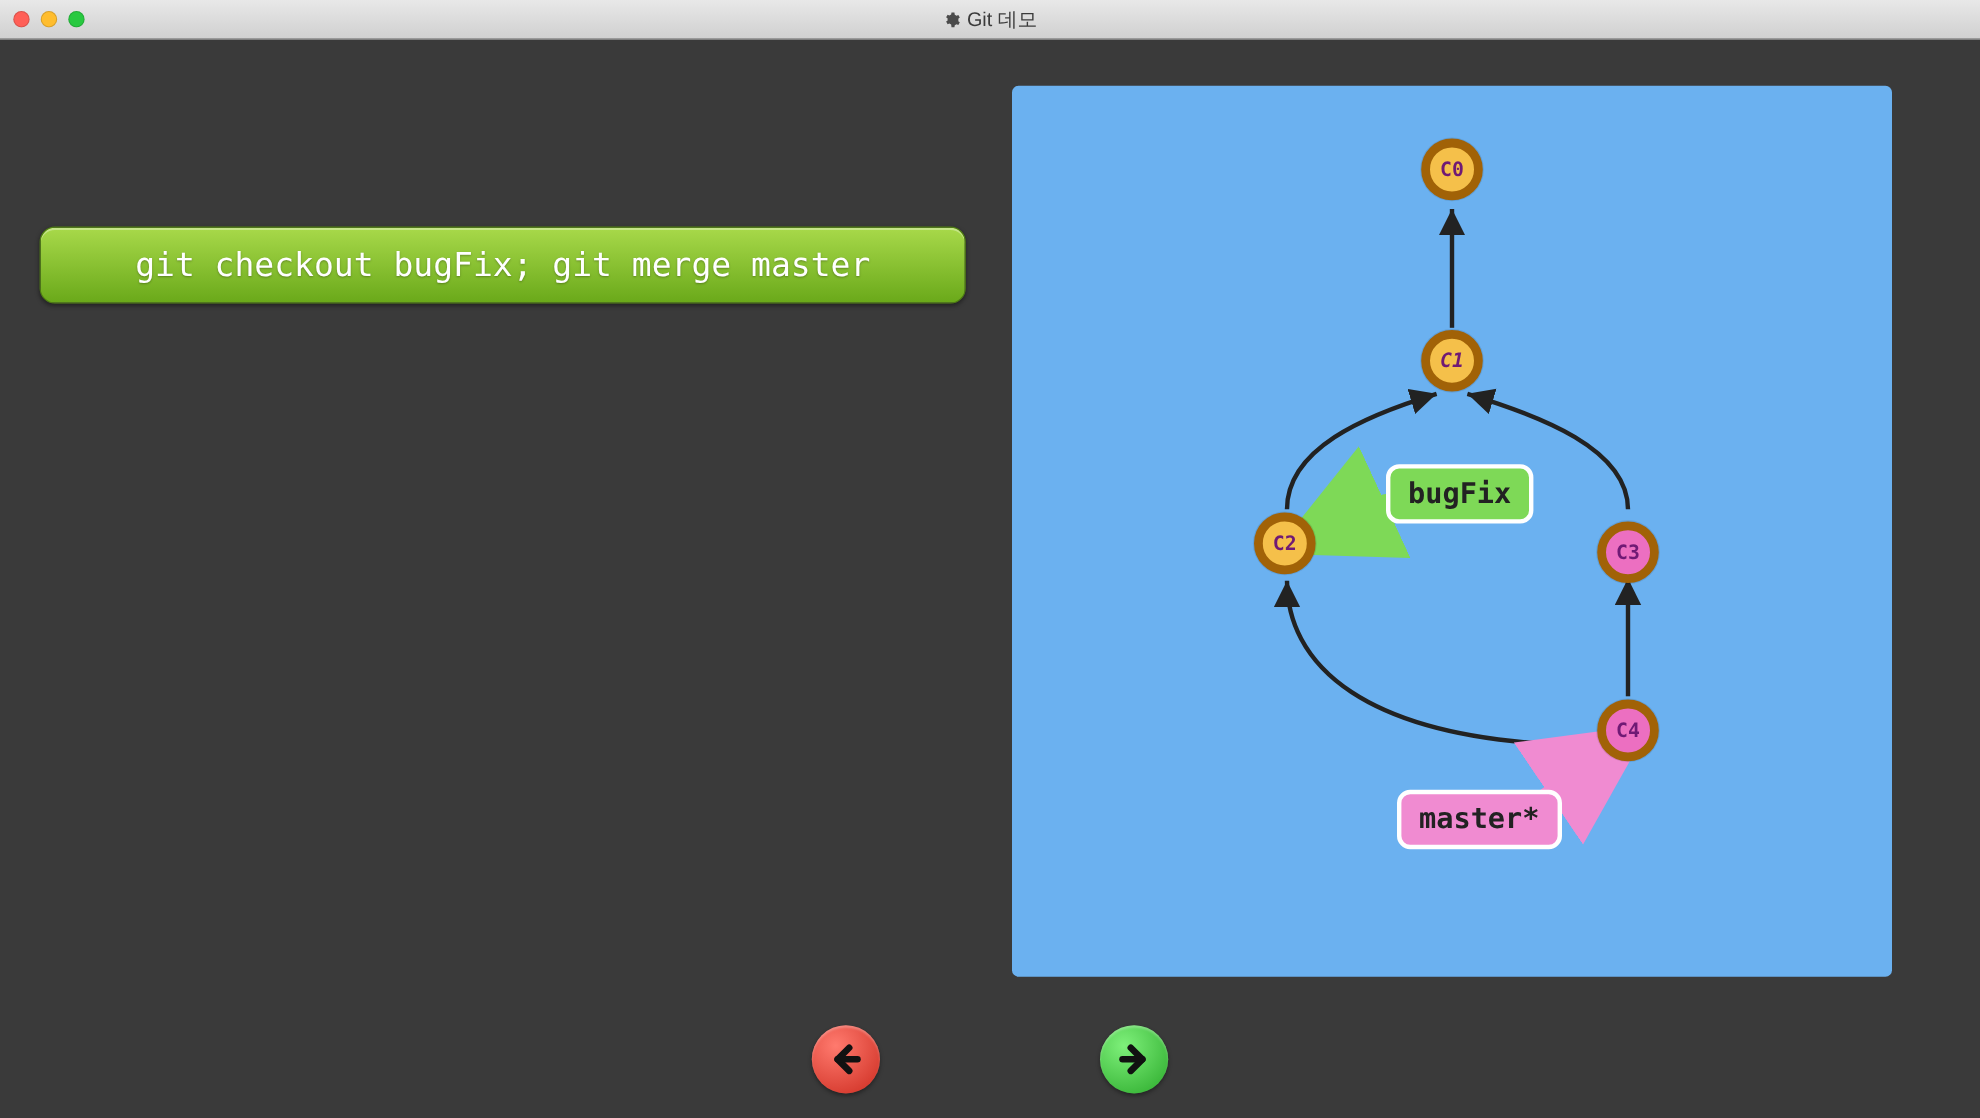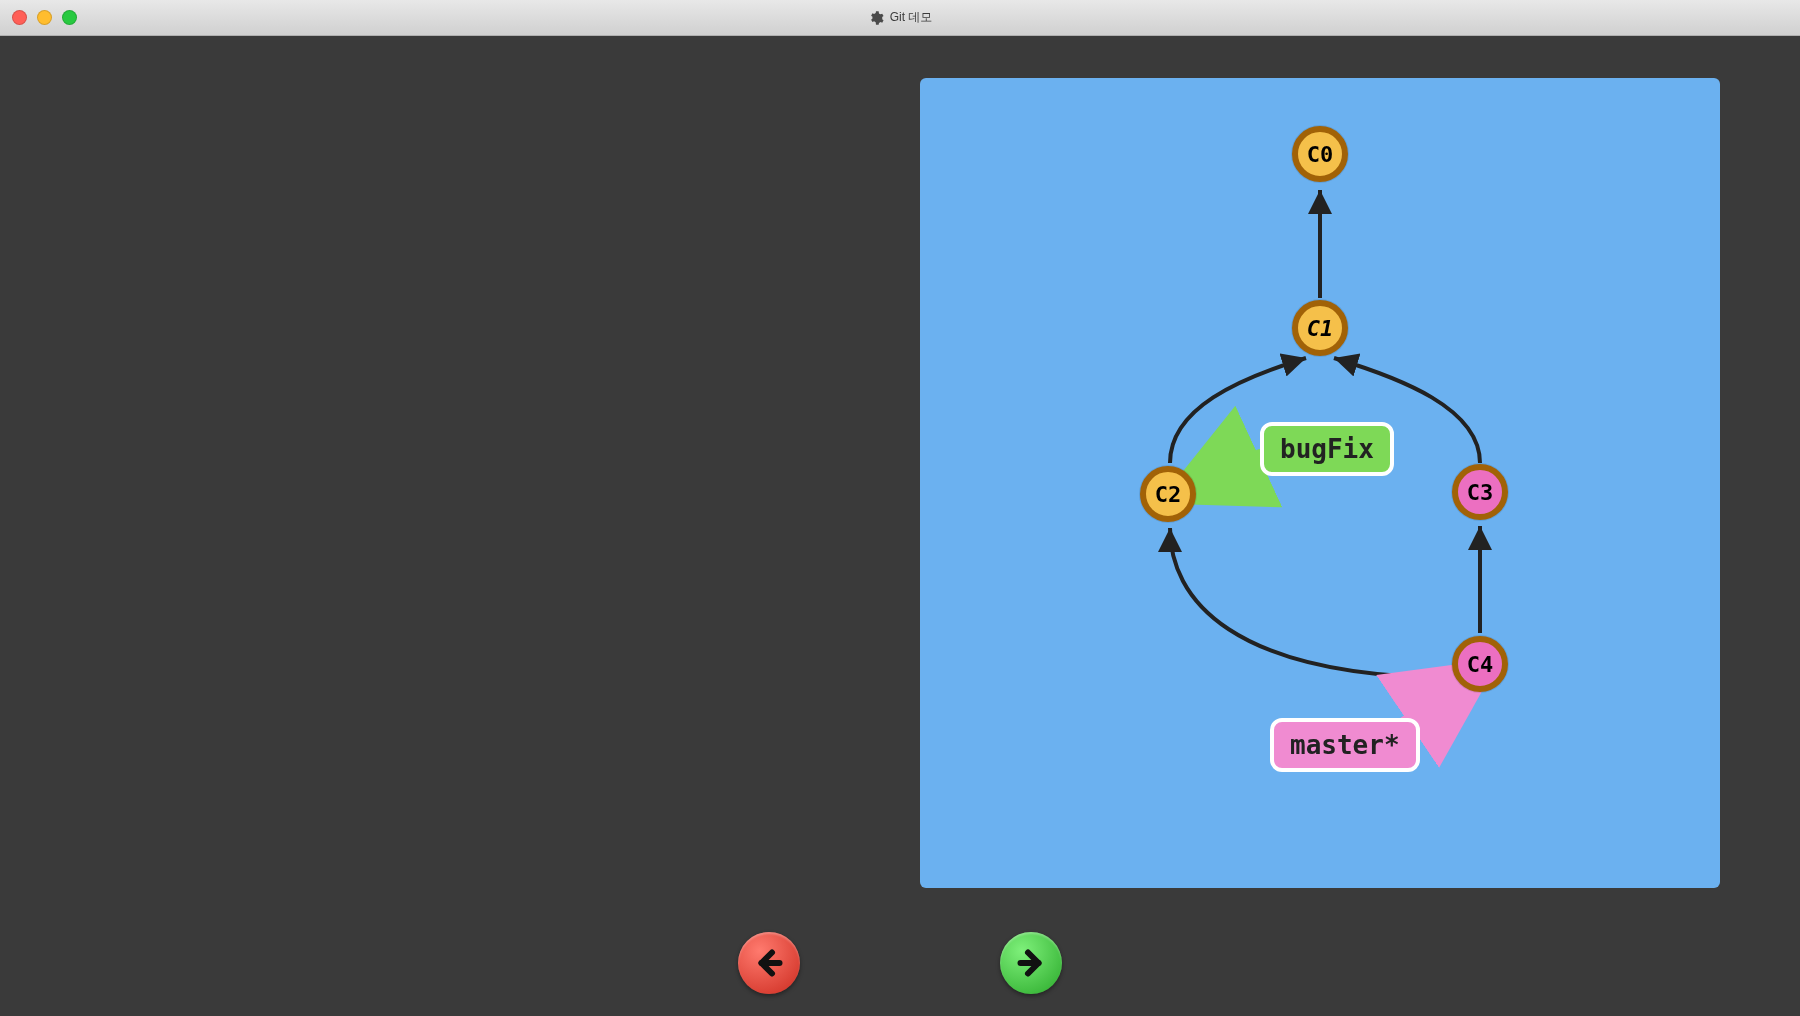--- a/index.html
+++ b/index.html
@@ -24,21 +24,21 @@
     padding: 0 12px;
     position: relative;
   }
   .traffic-lights { display: flex; gap: 10px; align-items: center; }
   .tl { width: 15px; height: 15px; border-radius: 50%; border: 1px solid rgba(0,0,0,0.15); }
   .tl.red { background: #ff5f57; }
   .tl.yellow { background: #ffbd2e; }
   .tl.green { background: #28c940; }
   .title-center {
     position: absolute; left: 0; right: 0; text-align: center;
-    font-size: 12px; color: #3b3b3b; font-weight: 500;
+    font-size: 18px; color: #3b3b3b; font-weight: 500;
     display: flex; justify-content: center; align-items: center; gap: 6px;
     pointer-events: none;
   }
   .gear { width: 16px; height: 16px; }
   .content {
     position: absolute; top: 36px; left: 0; right: 0; bottom: 0;
     display: flex;
   }
   .left-pane {
     width: 920px;
@@ -94,24 +94,24 @@
     cursor: pointer;
     box-shadow: 0 2px 4px rgba(0,0,0,0.4), inset 0 2px 2px rgba(255,255,255,0.25);
   }
   .nav-btn.red { background: radial-gradient(circle at 35% 30%, #ff7a6e, #cc2b1f); }
   .nav-btn.green { background: radial-gradient(circle at 35% 30%, #7ef07a, #2aa92a); }
   .nav-btn svg { width: 36px; height: 36px; }
 
   
   .node {
     position: absolute; width: 56px; height: 56px; border-radius: 50%;
-    border: 6px solid #a16207;
+    border: 8px solid #a16207;
     display: flex; align-items: center; justify-content: center;
     font-family: "Menlo","Consolas",monospace;
-    font-size: 22px; font-weight: 600; color: #000000;
+    font-size: 18px; font-weight: 600; color: #701a75;
     box-shadow: 0 0 0 1px rgba(0,0,0,0.1);
   }
   .node.orange { background: #f5c04a; }
   .node.pink { background: #ec6fc1; }
   .tag {
     position: absolute;
     padding: 8px 16px;
     border-radius: 12px;
     border: 4px solid #fff;
     font-family: "Menlo","Consolas",monospace;
@@ -135,20 +135,23 @@
       <svg class="gear" viewBox="0 0 24 24">
         <path fill="#4a4a4a" d="M12 8a4 4 0 100 8 4 4 0 000-8zm9.4 4a7.5 7.5 0 00-.14-1.4l2.06-1.6-2-3.46-2.44.98a7.6 7.6 0 00-2.42-1.4L16 2h-4l-.46 2.62a7.6 7.6 0 00-2.42 1.4L6.68 5l-2 3.46 2.06 1.6a7.5 7.5 0 000 2.8l-2.06 1.6 2 3.46 2.44-.98c.73.6 1.55 1.08 2.42 1.4L12 22h4l.46-2.62c.87-.32 1.69-.8 2.42-1.4l2.44.98 2-3.46-2.06-1.6c.1-.46.14-.93.14-1.4z"></path>
       </svg>
       <span>Git 데모</span>
     </div>
   </div>
 
   <div class="content">
     <div class="left-pane">
 
+      <div class="command-btn">
+        <span>git checkout bugFix; git merge master</span>
+      </div>
     </div>
 
     <div class="right-pane">
       <div class="canvas">
 
         <svg class="svg-layer" viewBox="0 0 800 810">
           <defs>
             <marker id="arrow" markerWidth="10" markerHeight="10" refX="6" refY="3" orient="auto" markerUnits="strokeWidth">
               <path d="M0,0 L6,3 L0,6 Z" fill="#222"></path>
             </marker>
@@ -178,21 +181,21 @@
 
         <div class="node orange" style="left:372px; top:48px;">
           <span>C0</span>
         </div>
         <div class="node orange" style="left:372px; top:222px;font-style:italic;">
           <span>C1</span>
         </div>
         <div class="node orange" style="left:220px; top:388px;">
           <span>C2</span>
         </div>
-        <div class="node pink" style="left:532px; top:386px;">
+        <div class="node pink" style="left:532px; top:396px;">
           <span>C3</span>
         </div>
         <div class="node pink" style="left:532px; top:558px;">
           <span>C4</span>
         </div>
 
         <div class="tag green" style="left:340px; top:344px;">
           <span>bugFix</span>
         </div>
         <div class="tag pink" style="left:350px; top:640px;">

